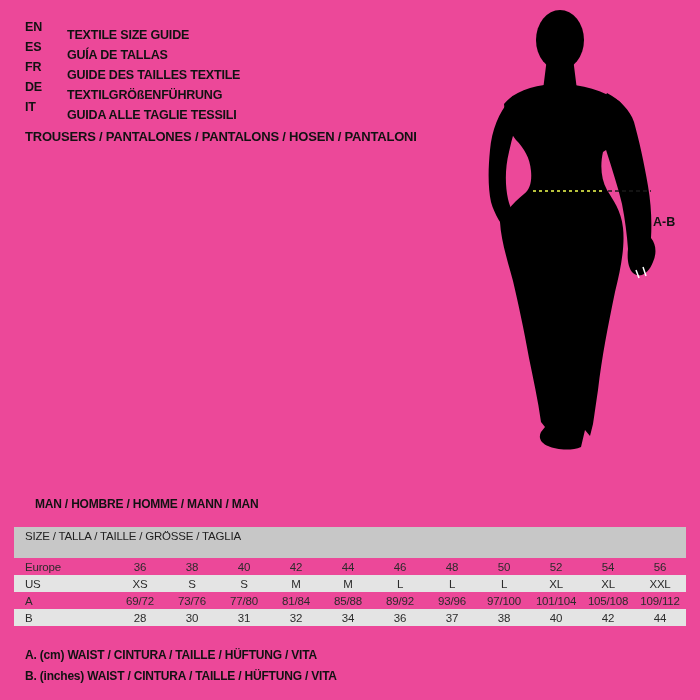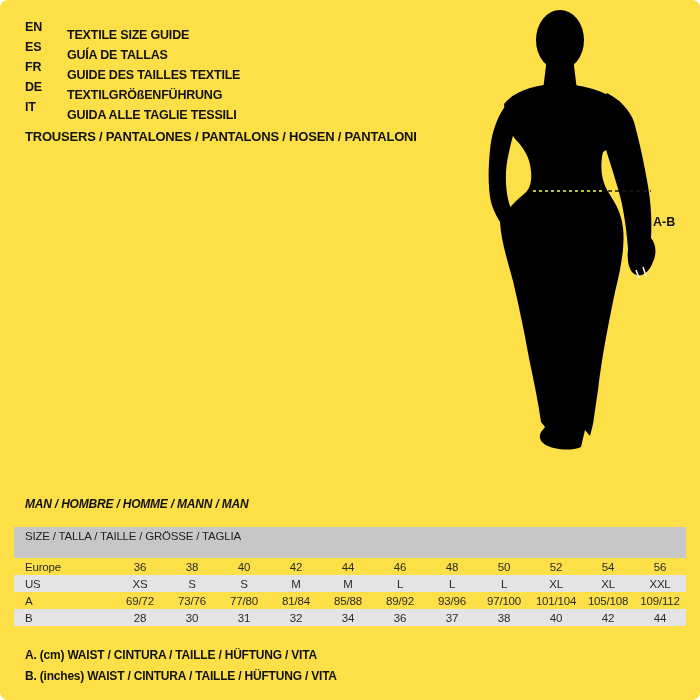--- a/index.html
+++ b/index.html
@@ -1,32 +1,32 @@
 <!DOCTYPE html>
 <html><head>
 <meta charset="utf-8">
 <style>
   html,body { margin:0; padding:0; background:#fff; }
-  .canvas { position:relative; width:700px; height:700px; background:#fde047;
-            font-family:"Liberation Sans", sans-serif; overflow:hidden;border-radius:8px; }
+  .canvas { position:relative; width:700px; height:700px; background:#ec4899;
+            font-family:"Liberation Sans", sans-serif; overflow:hidden; }
 
   .lang-list { position:absolute; left:25px; top:17px; }
   .lang-row  { display:flex; height:20px; align-items:center; }
   .lang-code { width:42px; font-weight:700; font-size:12.5px; letter-spacing:-0.2px; color:#121212; }
   .lang-label{ font-weight:700; font-size:12.5px; letter-spacing:-0.2px; color:#121212; white-space:nowrap;margin-top:16px; }
 
   .product-line { position:absolute; left:25px; top:129px; font-weight:700; font-size:13px;
                   letter-spacing:-0.2px; color:#121212; white-space:nowrap; }
 
   .figure-svg { position:absolute; left:0; top:0; }
 
   .ab-label { position:absolute; left:653px; top:183px; font-weight:700; font-size:12.5px; color:#121212;margin-top:32px; }
 
-  .gender-heading { position:absolute; left:25px; top:497px; font-weight:700; font-size:12px;
-                    letter-spacing:-0.2px; color:#121212; white-space:nowrap;font-style:italic; }
+  .gender-heading { position:absolute; left:35px; top:497px; font-weight:700; font-size:12px;
+                    letter-spacing:-0.2px; color:#121212; white-space:nowrap; }
 
   .size-table { position:absolute; left:14px; top:527px; width:672px; font-size:11.5px;
                 letter-spacing:-0.2px; color:#2b2b2b; }
   .t-header { height:31px; line-height:19px; padding-left:11px; color:#222; }
   .t-row    { display:flex; height:17px; line-height:19px; }
   .t-label  { width:100px; padding-left:11px; box-sizing:border-box; }
   .t-cell   { flex:1; text-align:center; }
 
   .notes { position:absolute; left:25px; top:645px; }
   .note  { height:21px; line-height:21px; font-weight:700; font-size:12px;

